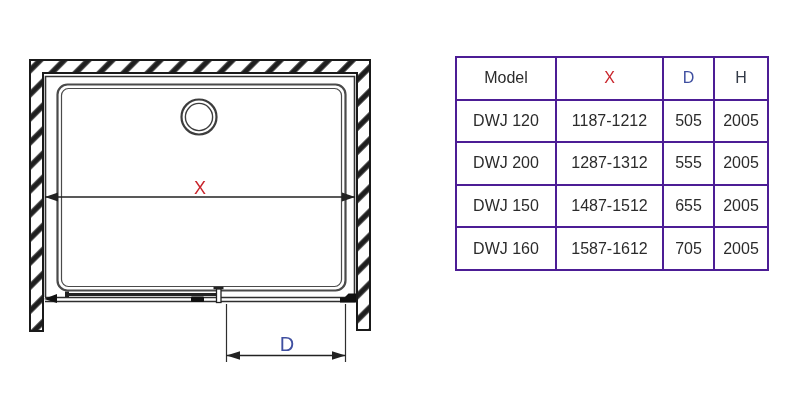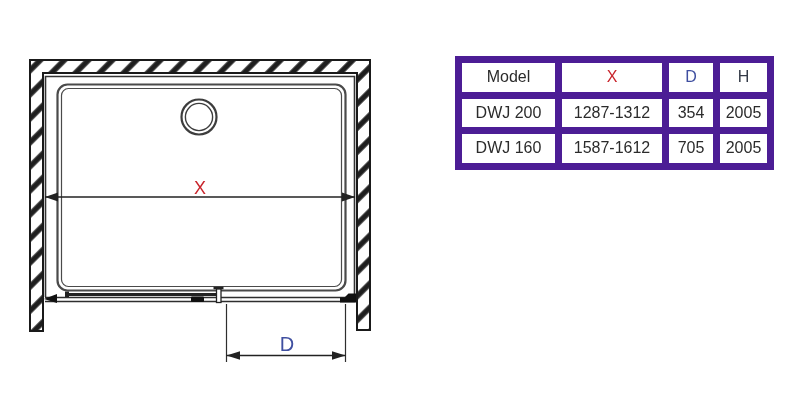--- a/index.html
+++ b/index.html
@@ -8,22 +8,22 @@
     font-family:"Liberation Sans", sans-serif;
   }
   .drawing{position:absolute;left:0;top:0;}
   .spec-table{
     position:absolute;left:455px;top:56px;
     border-collapse:collapse;table-layout:fixed;
     font-family:"Liberation Sans", sans-serif;
     font-size:16px;color:#2b2b2b;
   }
   .spec-table td{
-    border:7px solid #4c1d95;text-align:center;vertical-align:middle;
-    height:24.6px;padding:2px;line-height:1;white-space:nowrap;
+    border:2px solid #4c1d95;text-align:center;vertical-align:middle;
+    height:24.6px;padding:8px;line-height:1;white-space:nowrap;
   }
   .spec-table .hdr-x{color:#c9252c;}
   .spec-table .hdr-d{color:#3f4fa0;}
   .spec-table .hdr-h{color:#333a47;}
 </style>
 </head>
 <body>
 
 <div class="canvas">
 
@@ -90,23 +90,35 @@
         <col style="width:54px">
     </colgroup>
     <tbody>
       <tr>
         <td>Model</td>
         <td class="hdr-x">X</td>
         <td class="hdr-d">D</td>
         <td class="hdr-h">H</td>
       </tr>
       <tr>
+        <td>DWJ 120</td>
+        <td>1187-1212</td>
+        <td>505</td>
+        <td>2005</td>
+      </tr>
+      <tr>
         <td>DWJ 200</td>
         <td>1287-1312</td>
-        <td>354</td>
+        <td>555</td>
+        <td>2005</td>
+      </tr>
+      <tr>
+        <td>DWJ 150</td>
+        <td>1487-1512</td>
+        <td>655</td>
         <td>2005</td>
       </tr>
       <tr>
         <td>DWJ 160</td>
         <td>1587-1612</td>
         <td>705</td>
         <td>2005</td>
       </tr>
     </tbody>
   </table>

